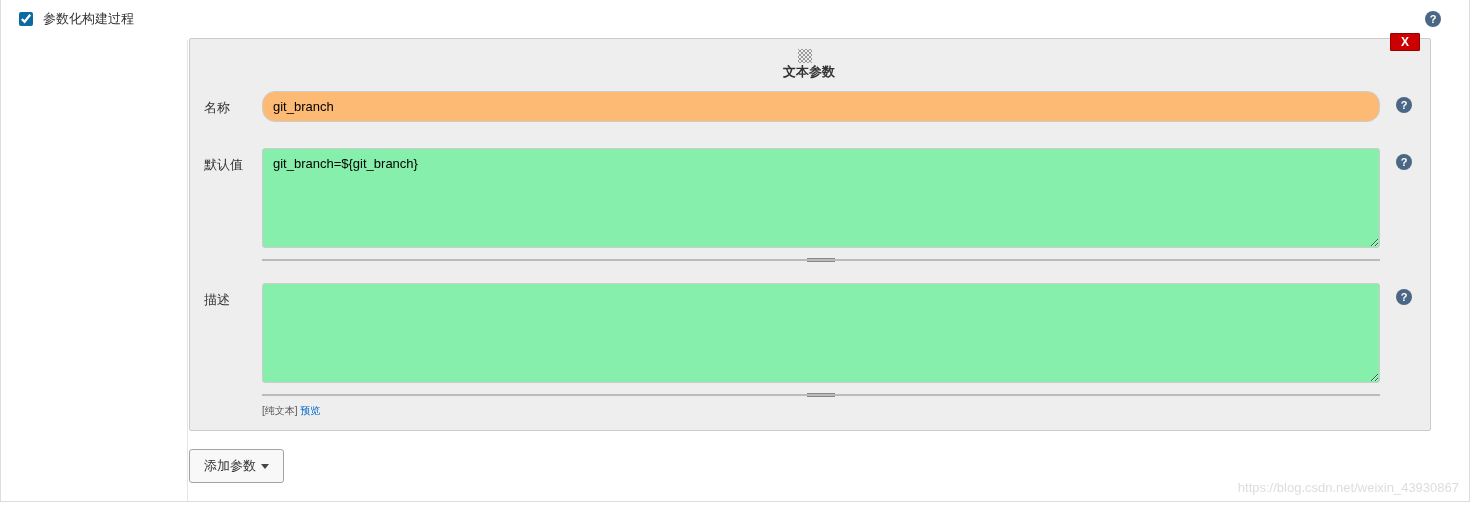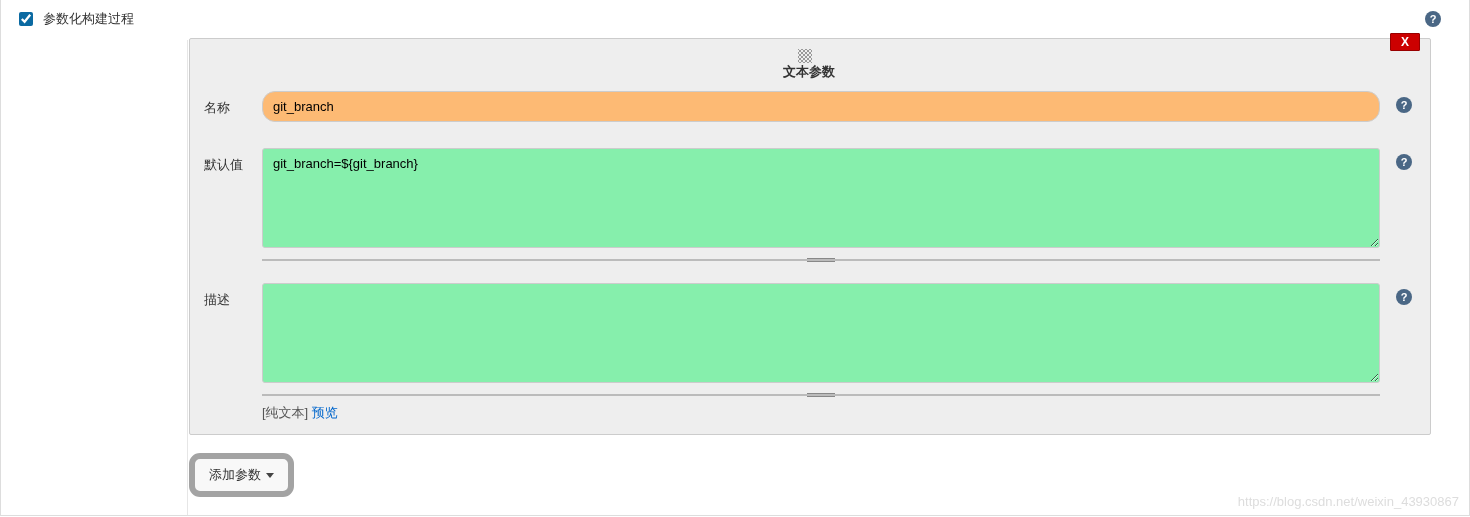--- a/index.html
+++ b/index.html
@@ -150,35 +150,35 @@
       border-bottom: 1px solid #888;
     }
     .field-help {
       position: absolute;
       right: 18px;
       top: 10px;
     }
     .format-hint {
       padding-left: 72px;
       padding-top: 8px;
-      font-size: 13px;
+      font-size: 10px;
     }
     .format-hint .plain { color: #555; }
     .format-hint .link {
       color: #06c;
       cursor: pointer;
     }
     .add-param-row {
       margin-left: 188px;
       margin-bottom: 18px;
     }
     .add-param-btn {
       background: #f8f8f8;
-      border: 6px solid #a3a3a3;
-      border-radius: 11px;
+      border: 1px solid #a3a3a3;
+      border-radius: 3px;
       padding: 7px 14px;
       font-size: 13px;
       cursor: pointer;
       display: inline-flex;
       align-items: center;
       color: #333;
     }
     .caret-down {
       margin-left: 5px;
       display: inline-block;

